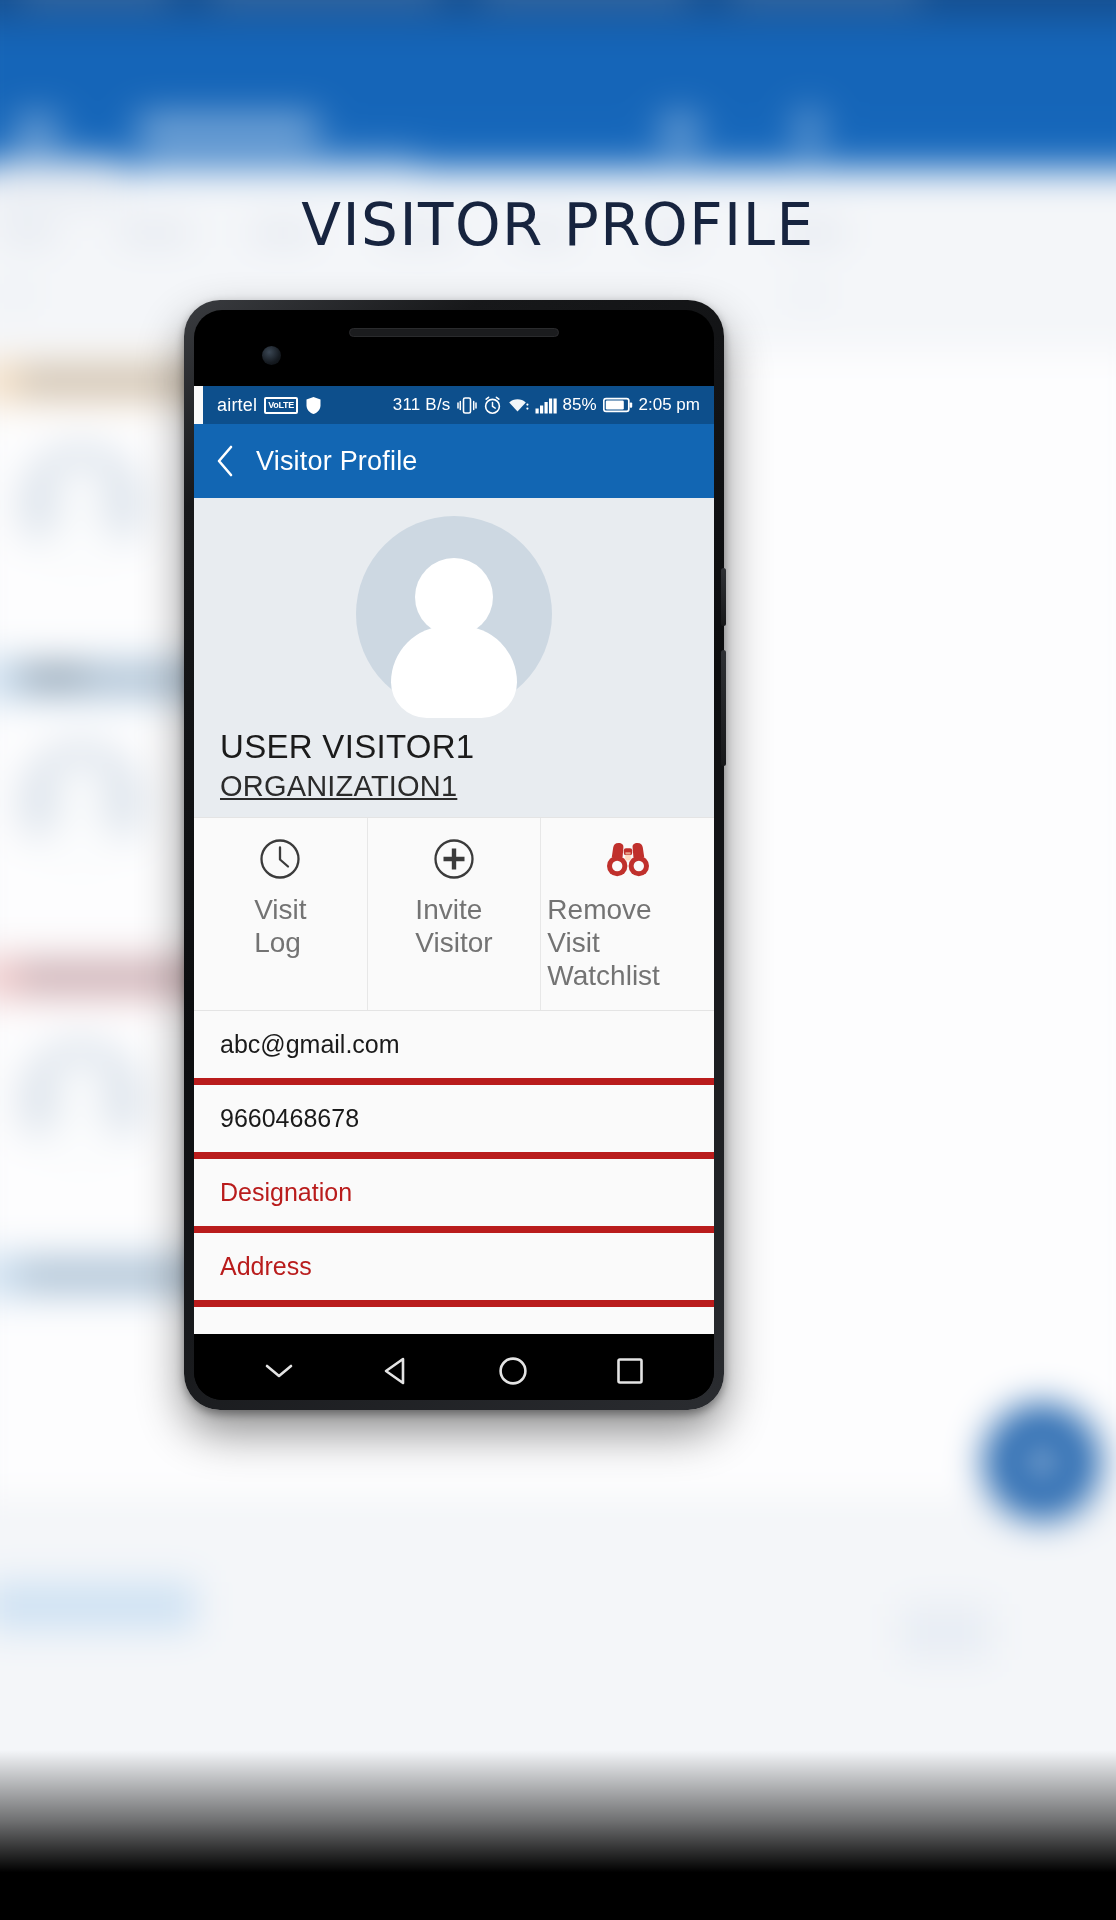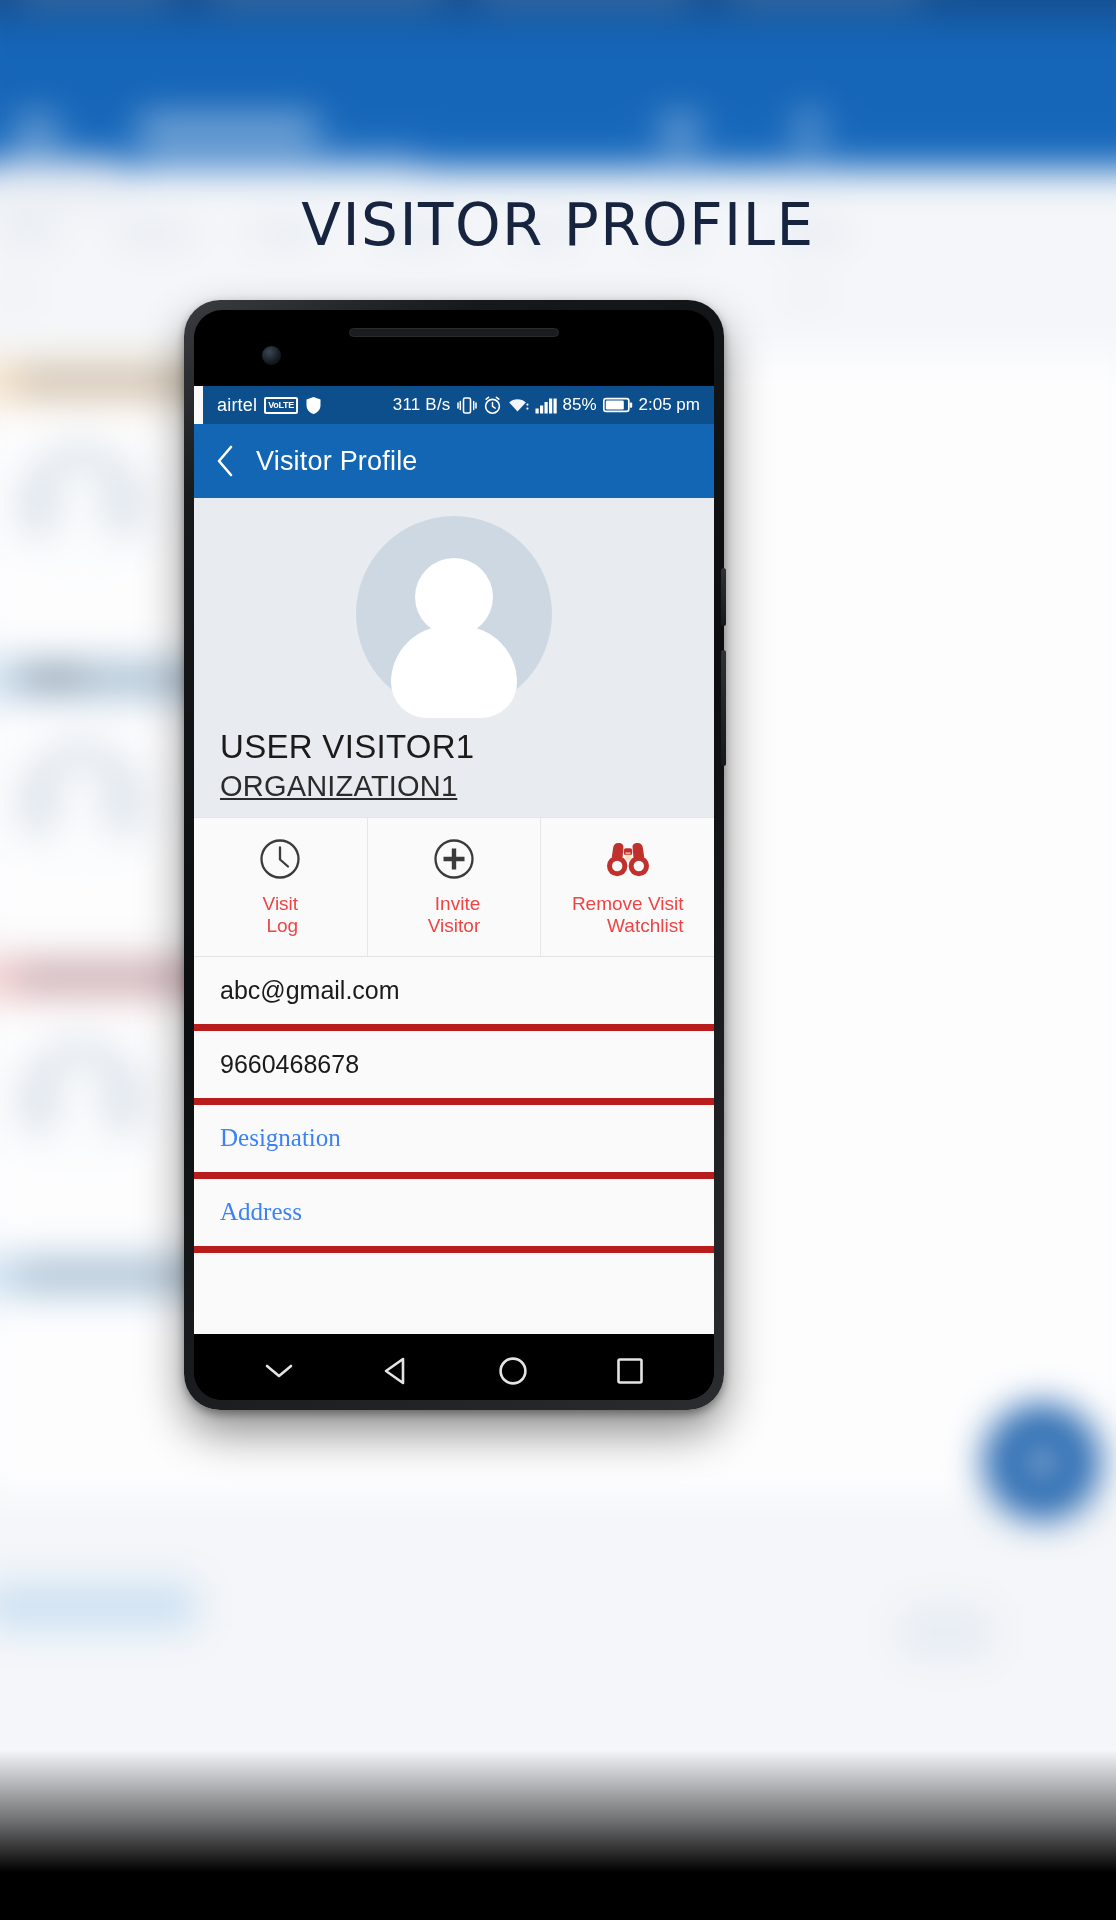--- a/index.html
+++ b/index.html
@@ -205,33 +205,33 @@
     display: flex; background: #fafafa;
     border-top: 1px solid #e4e4e4; border-bottom: 1px solid #e4e4e4;
   }
   .action-cell {
     flex: 1; padding: 18px 6px 18px 6px;
     display: flex; flex-direction: column; align-items: center; gap: 11px;
     cursor: pointer;
   }
   .action-cell + .action-cell { border-left: 1px solid #e7e7e7; }
   .action-label {
-    font-size: 19px; color: #ef4444; text-align: right; line-height: 1.18;
+    font-size: 28px; color: #737373; text-align: left; line-height: 1.18;
     white-space: pre-line;
   }
   .action-icon { width: 46px; height: 46px; display: flex; align-items: center; justify-content: center; }
 
   
   .info-list { background: #fafafa; }
   .info-row {
     height: 74px; display: flex; align-items: center;
     padding: 0 26px; border-bottom: 7px solid #b91c1c;
     font-size: 25px; color: #1a1a1a; cursor: text;
   }
-  .info-row.placeholder { color: #3b82f6; font-family: Liberation Serif, serif; }
+  .info-row.placeholder { color: #b91c1c; }
   .info-filler { height: 232px; background: #fafafa; }
 
   
   .navbar {
     position: absolute; left: 0; right: 0; top: 1024px; height: 74px;
     background: #000;
     display: flex; align-items: center; justify-content: space-around;
     padding: 0 26px;
   }
   .nav-btn { width: 52px; height: 52px; display: flex; align-items: center; justify-content: center; cursor: pointer; }

